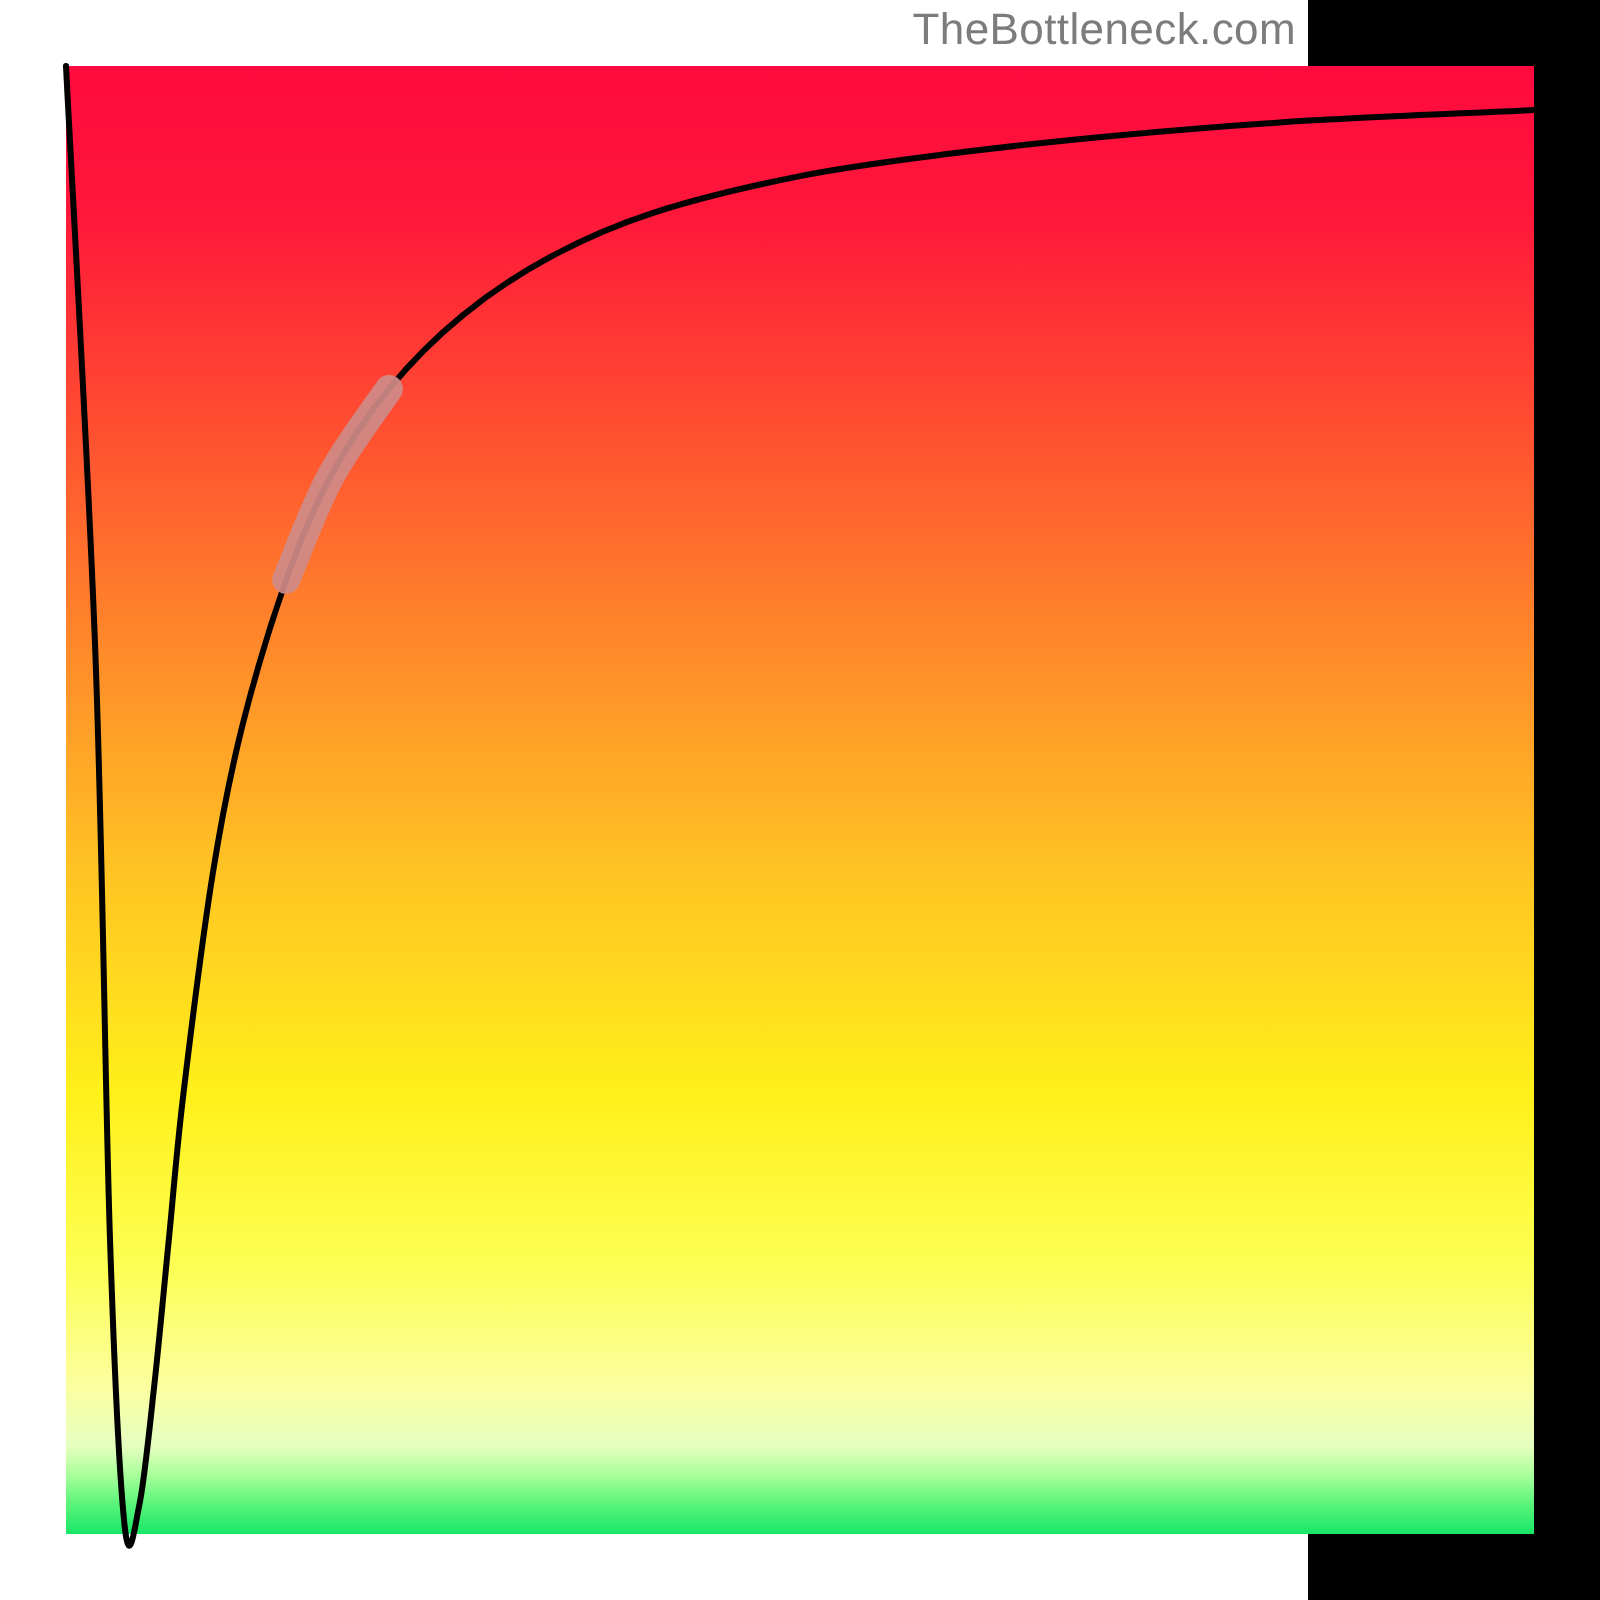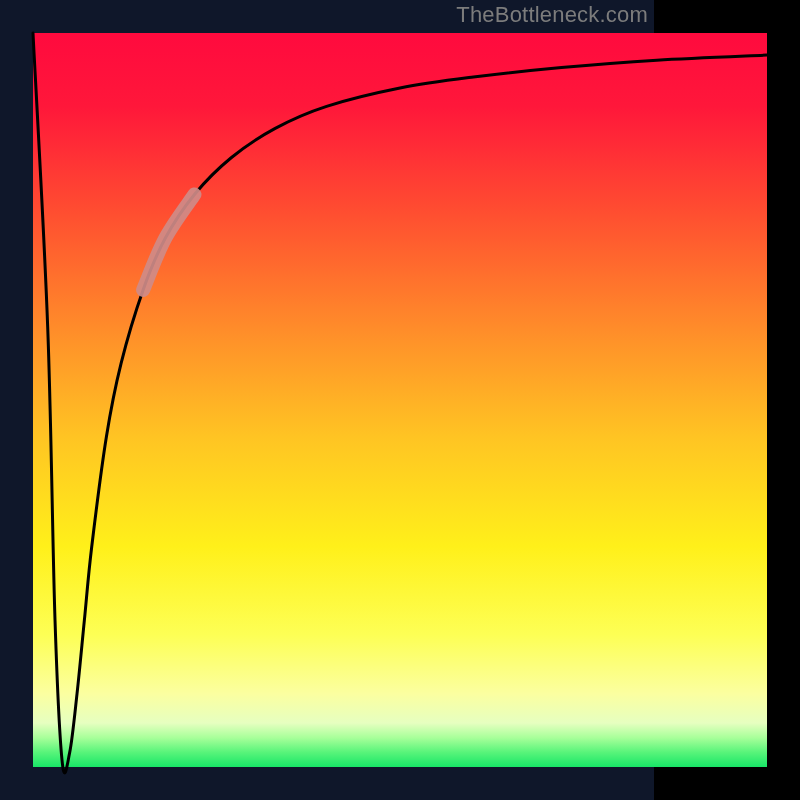--- a/index.html
+++ b/index.html
@@ -10,21 +10,21 @@
     background: #000;
     overflow: hidden;
     font-family: Arial, Helvetica, sans-serif;
   }
   .frame {
     position: absolute;
     left: 0;
     top: 0;
     width: 654px;
     height: 800px;
-    background: #0f172a;
+    background: #ffffff;
   }
   .plot-area {
     position: absolute;
     left: 33px;
     top: 33px;
     width: 734px;
     height: 734px;
     
     background: linear-gradient(
       to bottom,

